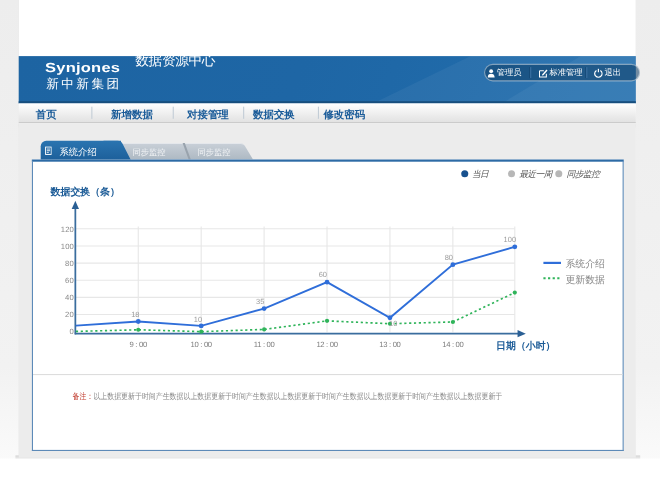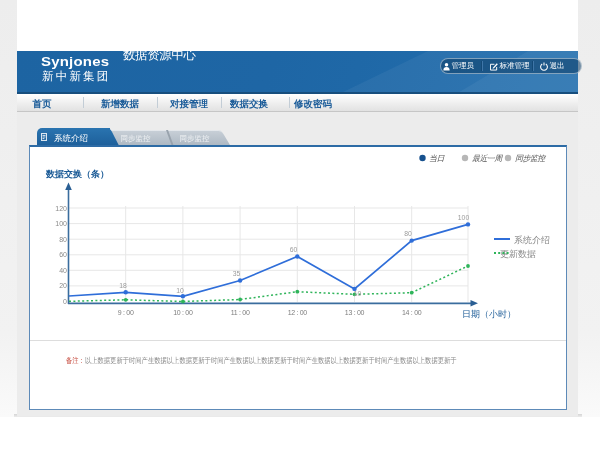--- a/index.html
+++ b/index.html
@@ -40,21 +40,21 @@
 .tabTxt{position:absolute;left:17px;top:4.5px;font-size:8.5px;font-weight:normal;white-space:nowrap;text-align:center;}
 .tabStrip{left:100px;top:130px;width:121px;height:15.3px;background:linear-gradient(#c9d0d8,#aeb9c3);transform:skewX(31deg);transform-origin:top left;border-radius:2px 3px 0 0;box-shadow:inset 0 1px 0 rgba(255,255,255,0.5);}
 .tabDiv{left:165.5px;top:130px;width:2px;height:15.3px;background:#99a3ad;transform:skewX(20deg);transform-origin:top left;}
 .tabGT{position:absolute;top:133.5px;font-size:7.5px;font-weight:normal;color:#f2f4f6;white-space:nowrap;}
 
 .card{left:29px;top:145px;width:538px;height:265px;background:#fff;border:1px solid #5d8ab8;border-top:2px solid #2d6ba5;box-sizing:border-box;}
 
 .tlg{position:absolute;font-size:8px;letter-spacing:-0.6px;color:#555;white-space:nowrap;font-style:italic;}
 
 .ylabel{left:46px;top:168px;font-size:9px;font-weight:bold;color:#1a5a96;letter-spacing:0px;white-space:nowrap;}
-.xlabel{left:451px;top:308px;font-size:9px;font-weight:normal;color:#1a5a96;white-space:nowrap;margin-left:11px;}
+.xlabel{left:451px;top:308px;font-size:9px;font-weight:bold;color:#1a5a96;white-space:nowrap;}
 .seriesTxt{position:absolute;font-size:9px;color:#888;white-space:nowrap;}
 
 .noteLine{left:30px;top:340px;width:536px;height:1px;background:#ddd;}
 .note{left:66px;top:356px;font-size:7.5px;color:#888;white-space:nowrap;transform:scaleX(0.84);transform-origin:left center;}
 .note b{color:#c0392b;font-weight:normal;}
 svg{position:absolute;left:0;top:0;}
 </style>
 </head>
 <body>
 <div class="abs page"></div>
@@ -127,21 +127,21 @@
 </div>
 <div class="abs card"></div>
 
 <div class="abs tlg" style="left:429px;top:153px">当日</div>
 <div class="abs tlg" style="left:472px;top:153px">最近一周</div>
 <div class="abs tlg" style="left:515px;top:153px">同步监控</div>
 
 <div class="abs ylabel">数据交换（条）</div>
 <div class="abs xlabel">日期（小时）</div>
 <div class="abs seriesTxt" style="left:514px;top:234px">系统介绍</div>
-<div class="abs seriesTxt" style="left:500px;top:248px">更新数据</div>
+<div class="abs seriesTxt" style="left:514px;top:248px">更新数据</div>
 
 <svg width="600" height="450" viewBox="0 0 600 450">
 
   <circle cx="422.5" cy="158" r="3.2" fill="#17518e"></circle>
   <circle cx="465" cy="158" r="3.2" fill="#b7b7b7"></circle>
   <circle cx="508" cy="158" r="3.2" fill="#b7b7b7"></circle>
 
   <g stroke="#e7e7e7" stroke-width="1">
     <line x1="69" y1="208" x2="468" y2="208"></line>
     <line x1="69" y1="223.6" x2="468" y2="223.6"></line>

